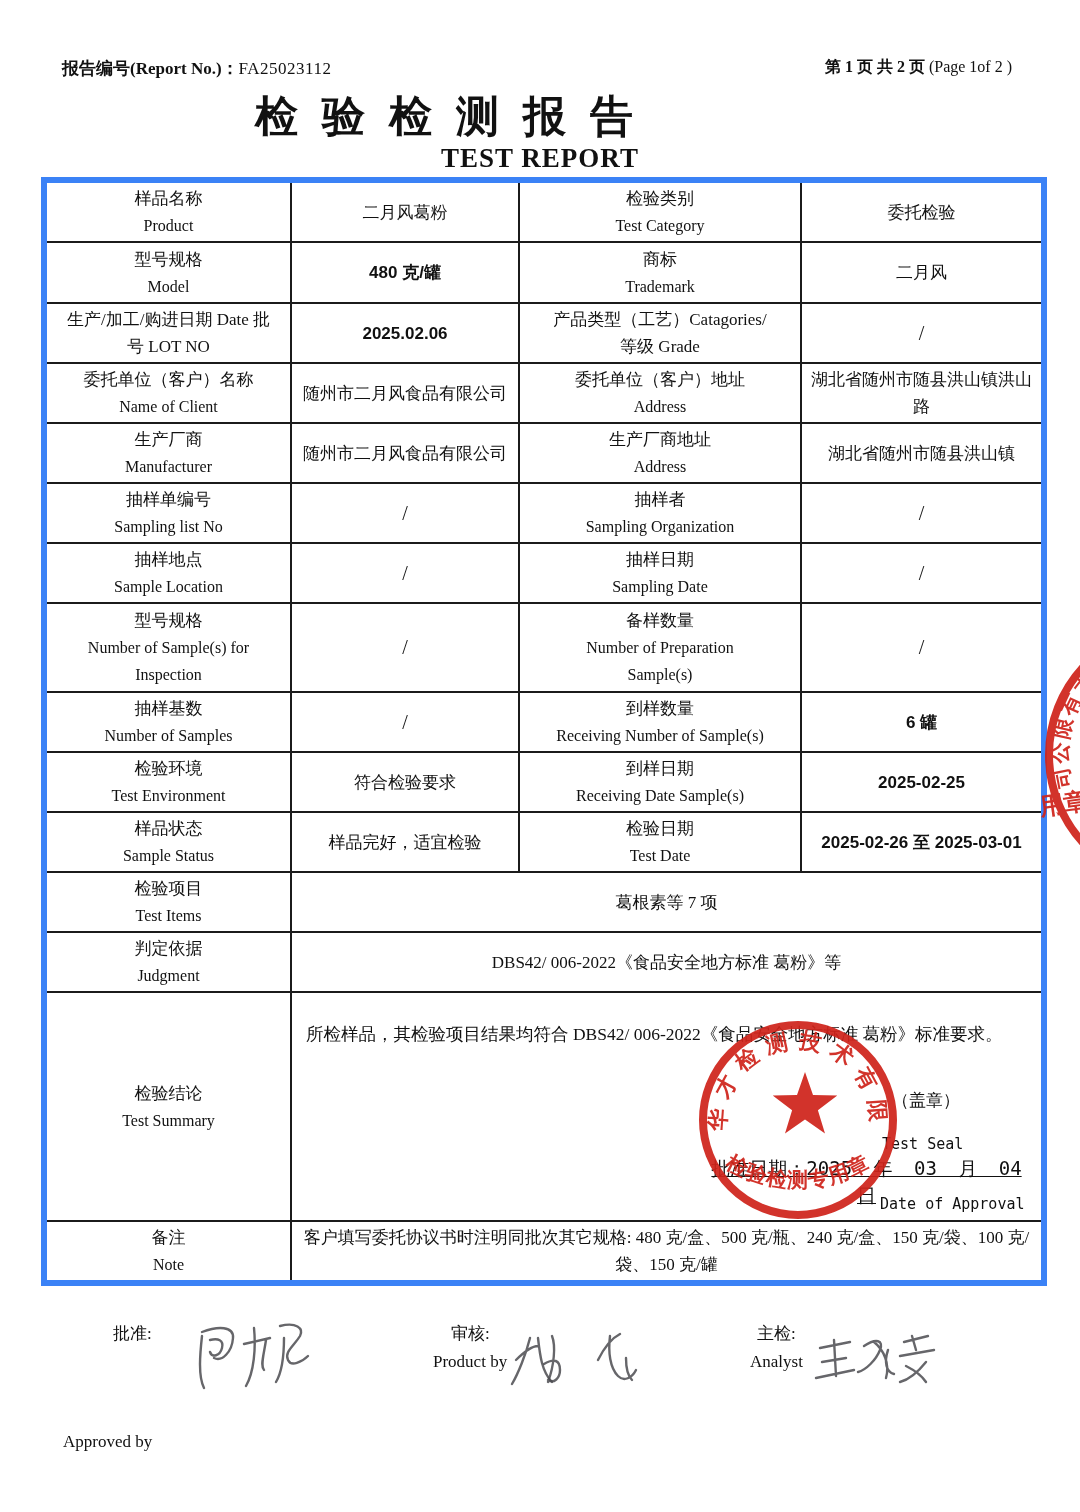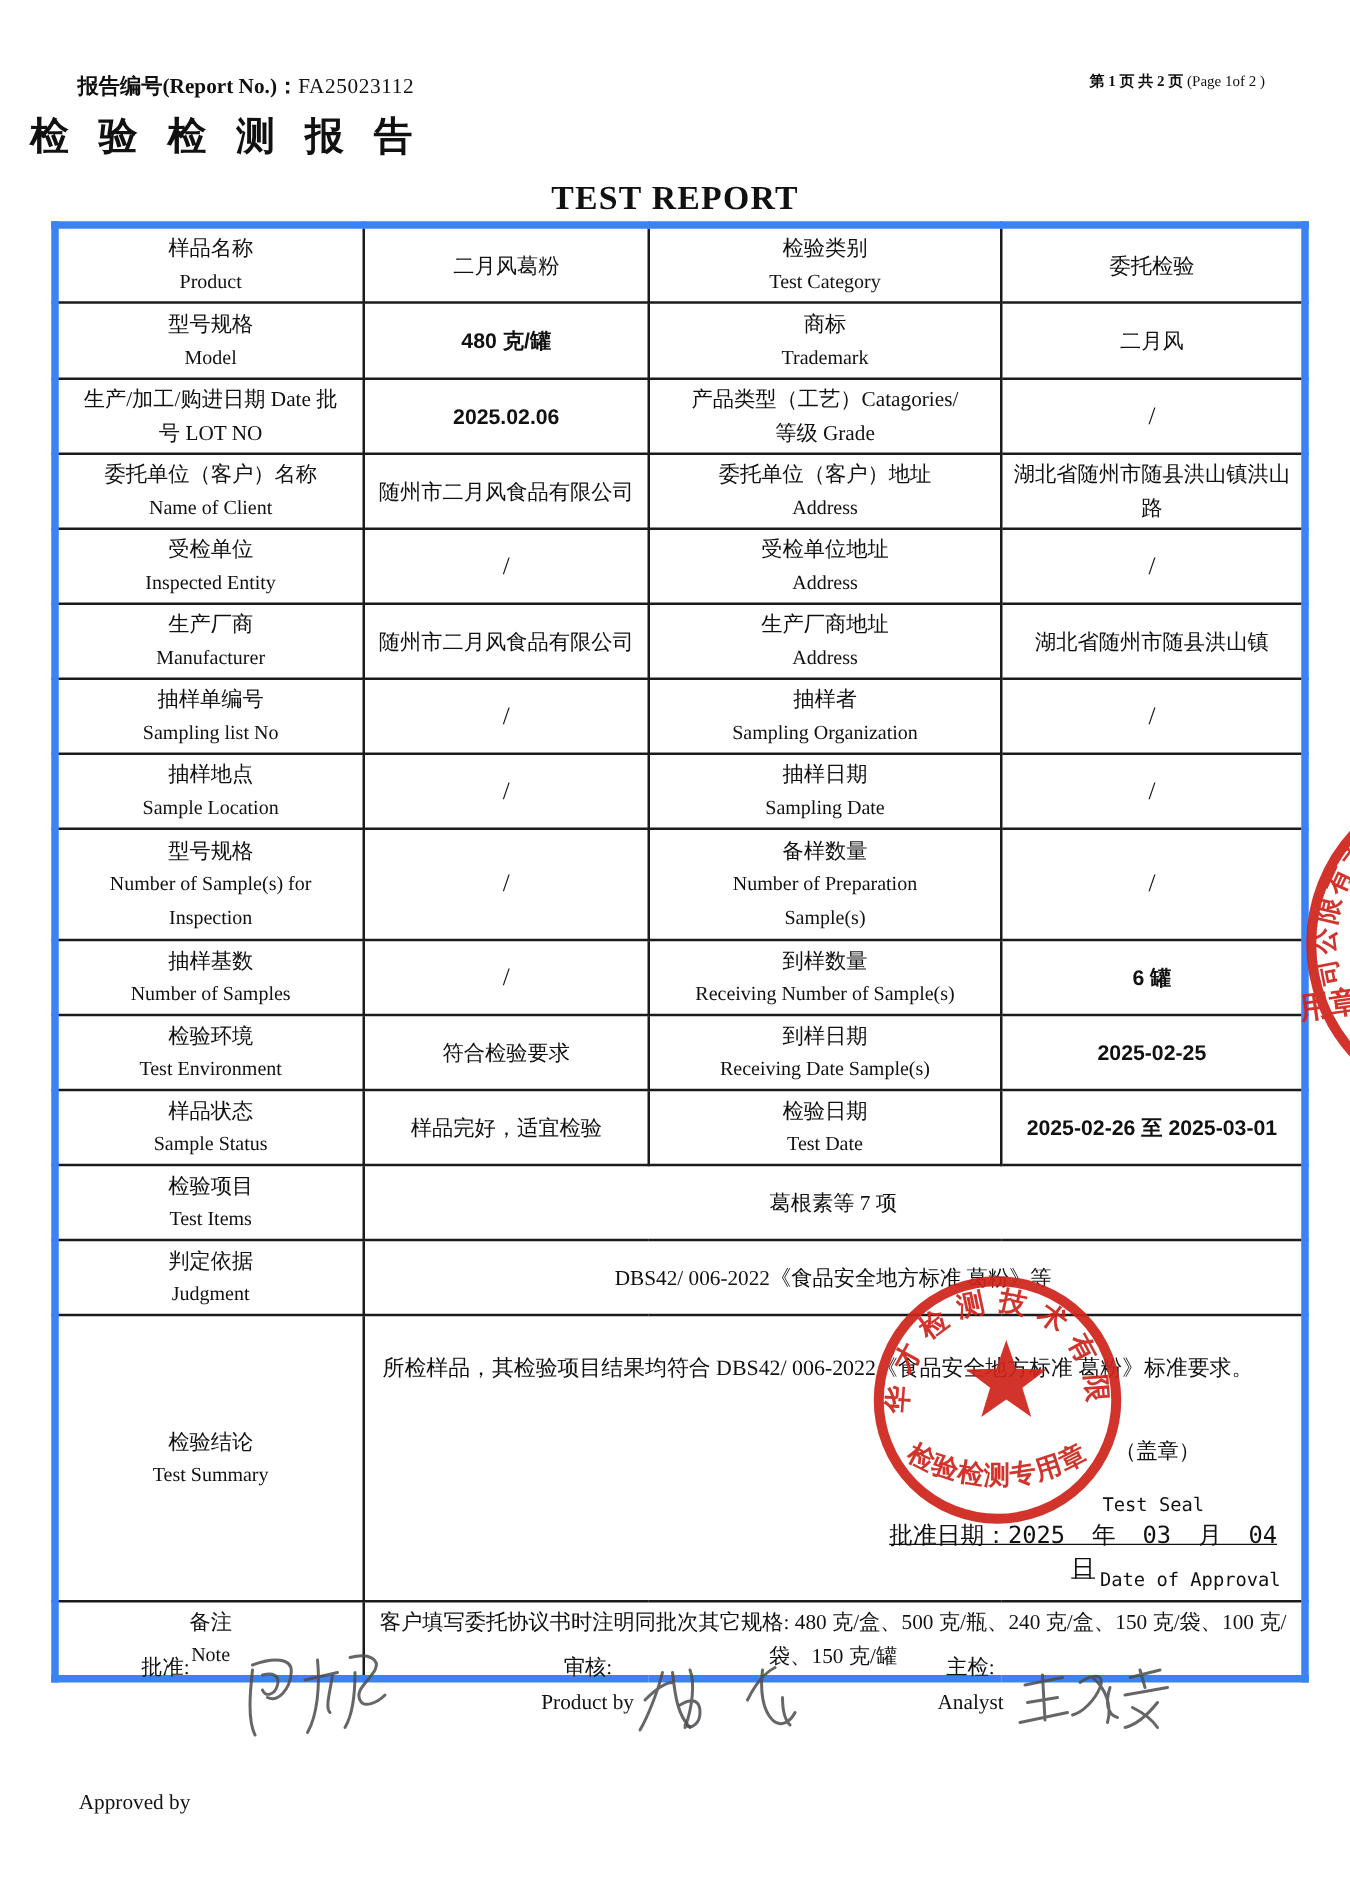--- a/index.html
+++ b/index.html
@@ -4,25 +4,25 @@
 <style>
   html,body{margin:0;padding:0;background:#ffffff;}
   .page{
     position:relative;width:1080px;height:1512px;background:#ffffff;
     overflow:hidden;color:#111;
     font-family:"Liberation Serif","DejaVu Serif",serif;
   }
   
   .hdr-left{position:absolute;left:62px;top:57px;font-size:17px;font-weight:bold;}
   .hdr-left .num{font-weight:normal;letter-spacing:.5px;}
-  .hdr-right{position:absolute;right:68px;top:57px;font-size:12px;}
+  .hdr-right{position:absolute;right:68px;top:57px;font-size:16px;}
   .hdr-right .zh{font-weight:bold;}
   .title-zh{
-    position:absolute;left:0;top:88px;width:888px;
-    font-size:31px;font-weight:bold;letter-spacing:24px;text-indent:24px;
+    position:absolute;left:0;top:88px;width:888px;text-align:center;
+    font-size:43px;font-weight:bold;letter-spacing:24px;text-indent:24px;
   }
   .title-en{
     position:absolute;left:0;top:143px;width:1080px;text-align:center;
     font-size:27px;font-weight:bold;letter-spacing:1px;
   }
   
   table.info{
     position:absolute;left:41px;top:177px;width:1000px;
     border-collapse:collapse;table-layout:fixed;
     border:6px solid #3b82f6;
@@ -119,32 +119,20 @@
       <td class="lbl">
             <div>委托单位（客户）名称</div>
             <div class="en">Name of Client</div>
           </td>
       <td class="val">随州市二月风食品有限公司</td>
       <td class="lbl">
             <div>委托单位（客户）地址</div>
             <div class="en">Address</div>
           </td>
       <td class="val">湖北省随州市随县洪山镇洪山路</td>
-    </tr>
-    <tr class="r5">
-      <td class="lbl">
-            <div>受检单位</div>
-            <div class="en">Inspected Entity</div>
-          </td>
-      <td class="val slash">/</td>
-      <td class="lbl">
-            <div>受检单位地址</div>
-            <div class="en">Address</div>
-          </td>
-      <td class="val slash">/</td>
     </tr>
     <tr class="r6">
       <td class="lbl">
             <div>生产厂商</div>
             <div class="en">Manufacturer</div>
           </td>
       <td class="val">随州市二月风食品有限公司</td>
       <td class="lbl">
             <div>生产厂商地址</div>
             <div class="en">Address</div>

